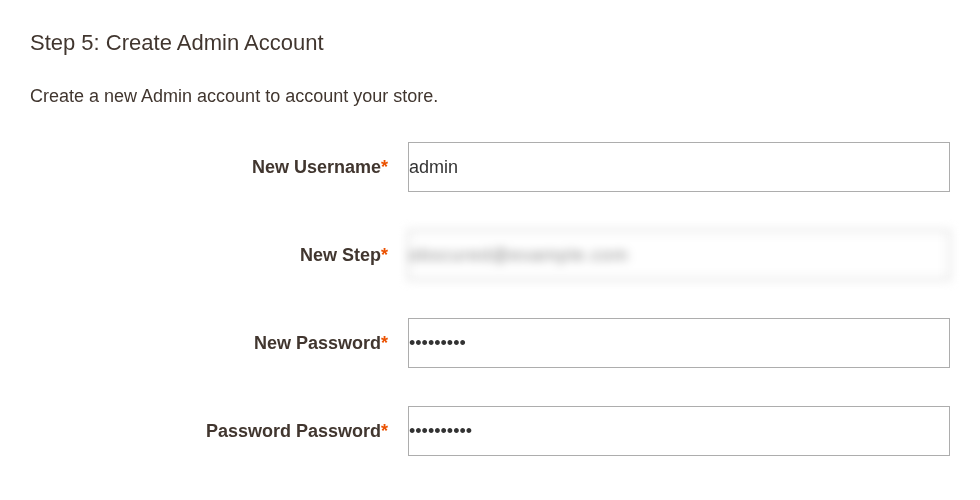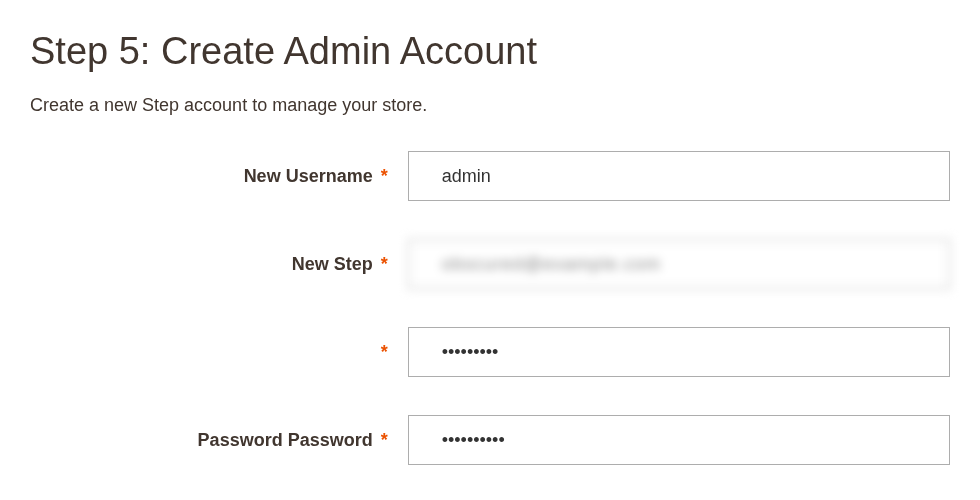--- a/index.html
+++ b/index.html
@@ -7,24 +7,24 @@
       margin: 0;
       padding: 0;
     }
     body {
       font-family: -apple-system, BlinkMacSystemFont, "Segoe UI", Helvetica, Arial, sans-serif;
       background: #ffffff;
       padding: 30px 30px 0 30px;
       width: 980px;
     }
     .page-title {
-      font-size: 38px;
+      font-size: 22px;
       font-weight: 300;
       color: #41362f;
-      margin-bottom: 22px;
+      margin-bottom: 30px;
     }
     .page-description {
       font-size: 18px;
       font-weight: 300;
       color: #41362f;
       margin-bottom: 35px;
     }
     .form-row {
       display: flex;
       align-items: center;
@@ -34,70 +34,71 @@
       width: 382px;
       display: flex;
       justify-content: flex-end;
       align-items: center;
       padding-right: 20px;
     }
     .field-label {
       font-size: 18px;
       font-weight: 600;
       color: #41362f;
-      margin-right: 8px;
+      margin-right: 0;
     }
     .required-asterisk {
       color: #eb5202;
       font-size: 18px;
       font-weight: 600;
     }
     .field-input {
       width: 548px;
       height: 50px;
       border: 1px solid #adadad;
-      padding: 0 33px;
+      padding: 0 0;
       font-size: 18px;
       font-weight: 300;
       color: #333;
       background: #fff;
       outline: none;
     }
     .obscured-value {
       filter: blur(5px);
       user-select: none;
       color: #888;
       letter-spacing: 1px;
     }
   </style>
 </head>
 <body>
 
 <h1 class="page-title">Step 5: Create Admin Account</h1>
 
-<p class="page-description">Create a new Step account to manage your store.</p>
+<p class="page-description">Create a new Admin account to account your store.</p>
 
 <div class="form-row">
   <div class="label-container">
     <span class="field-label">New Username</span>
     <span class="required-asterisk">*</span>
   </div>
   <input type="text" class="field-input" value="admin" style="">
 </div>
 
 <div class="form-row">
   <div class="label-container">
     <span class="field-label">New Step</span>
     <span class="required-asterisk">*</span>
   </div>
   <input type="text" class="field-input obscured-value" value="obscured@example.com" style="">
 </div>
 
 <div class="form-row">
   <div class="label-container">
+    <span class="field-label">New Password</span>
     <span class="required-asterisk">*</span>
   </div>
   <input type="text" class="field-input" value="•••••••••" style="">
 </div>
 
 <div class="form-row">
   <div class="label-container">
     <span class="field-label">Password Password</span>
     <span class="required-asterisk">*</span>
   </div>

